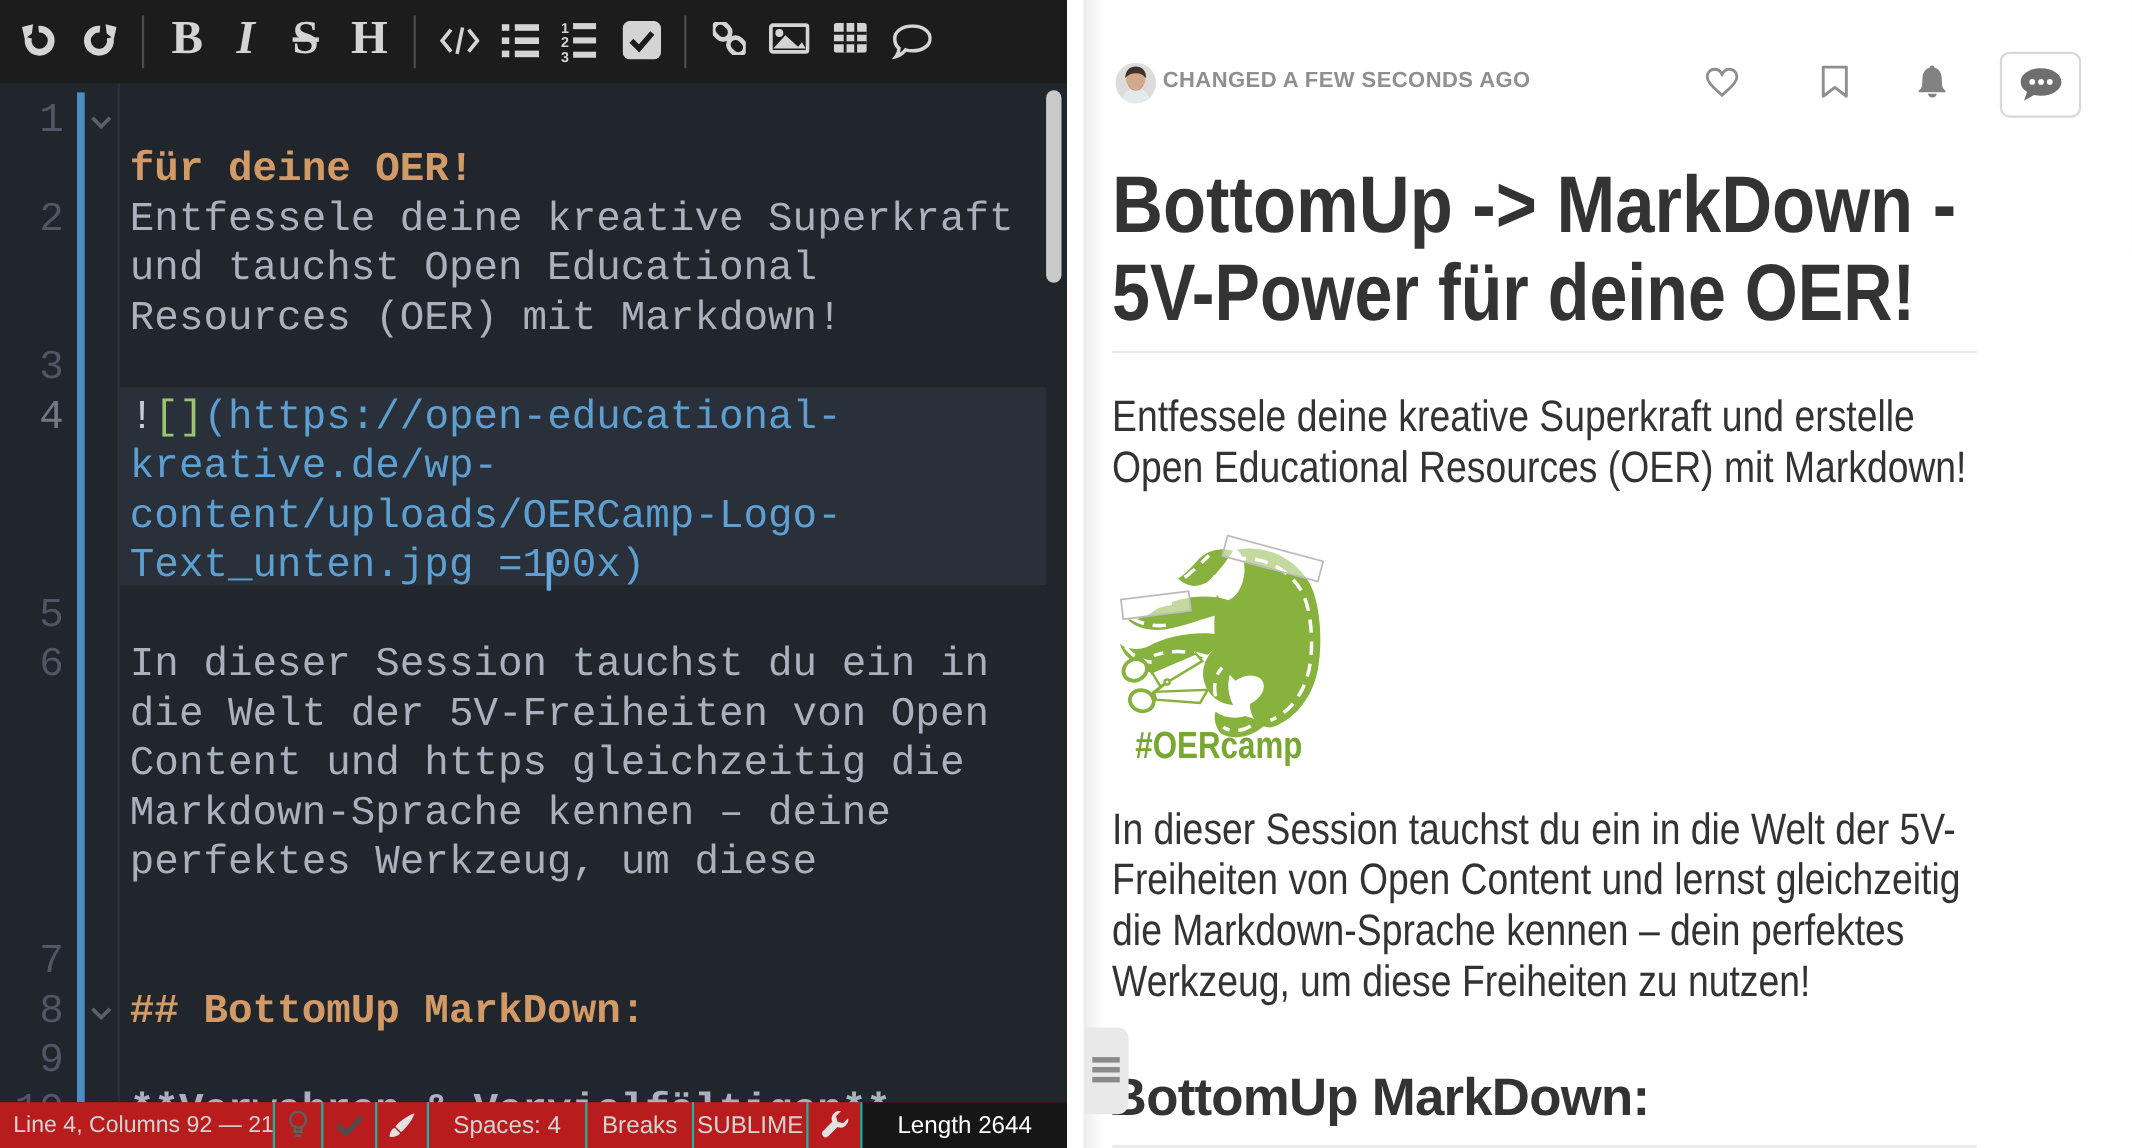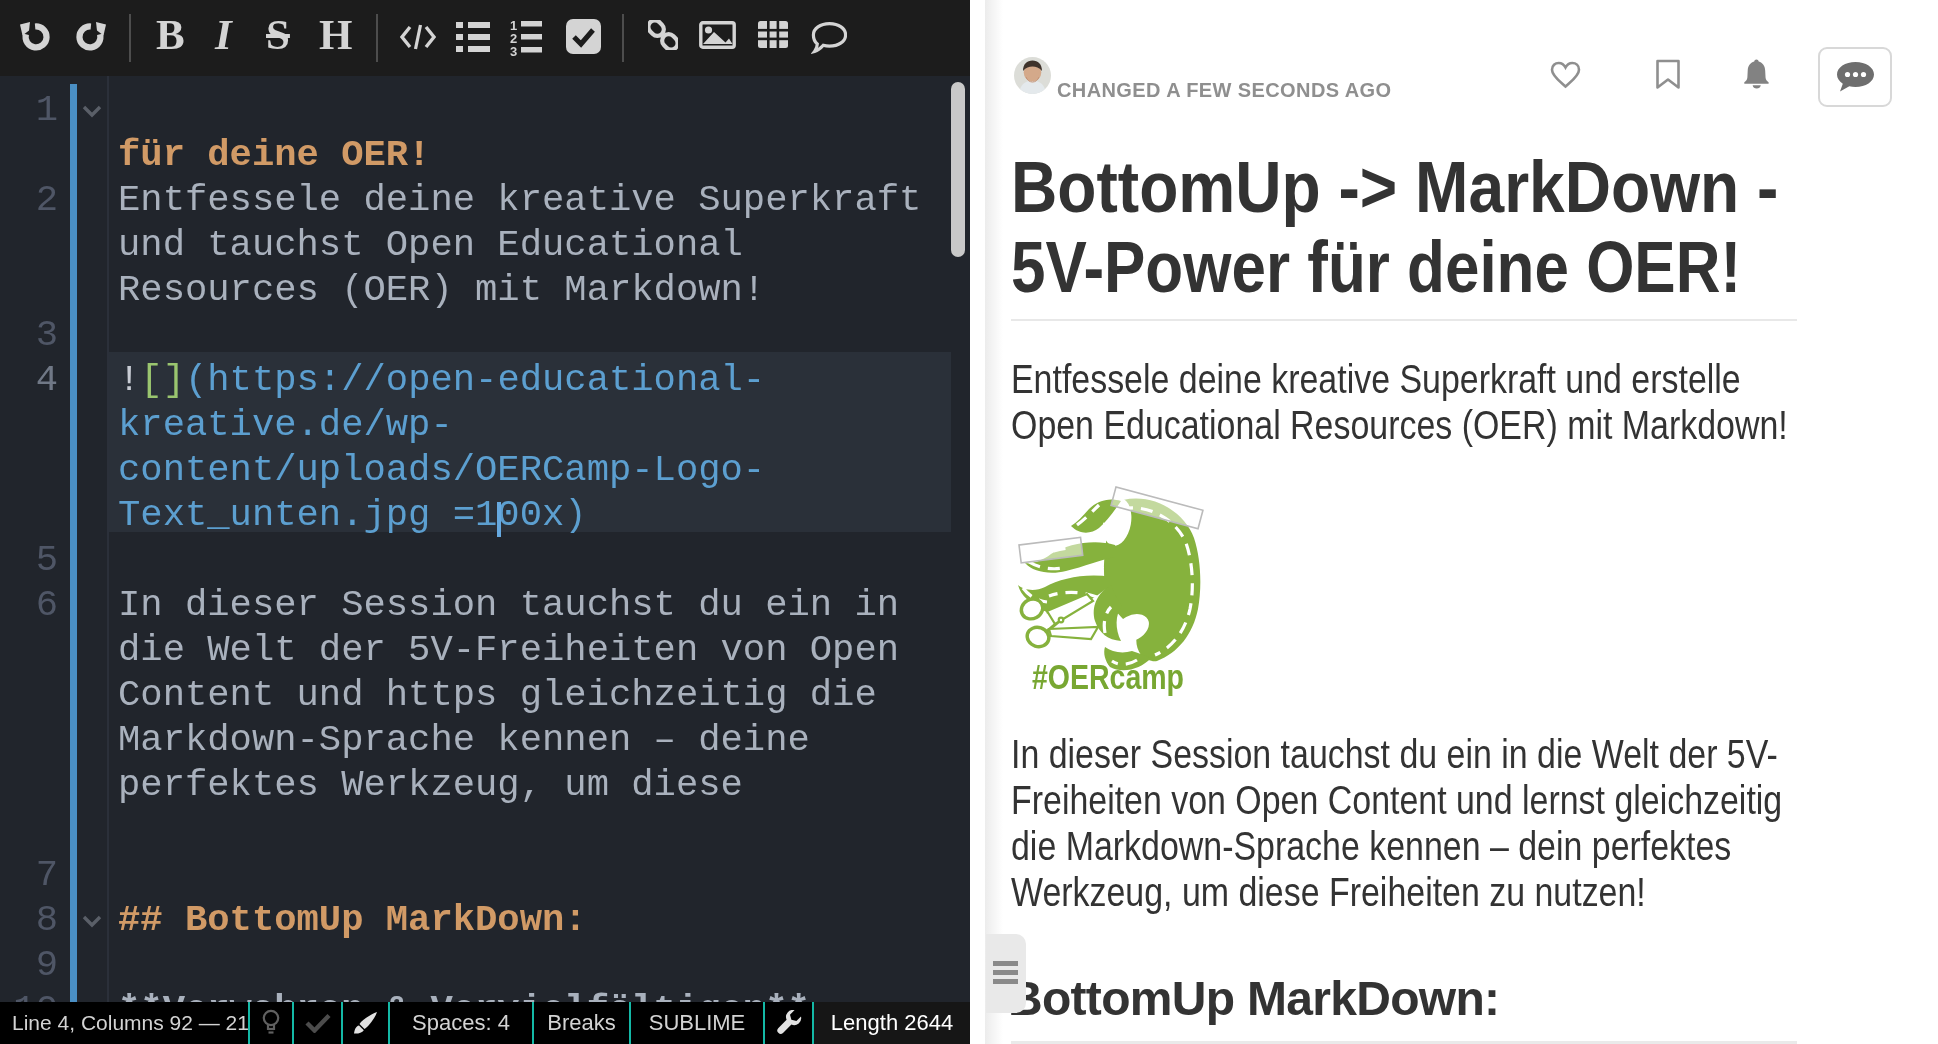--- a/index.html
+++ b/index.html
@@ -21,30 +21,30 @@
   .row { position:absolute; left:118px; white-space:pre; color:#a9b1bd; }
   .or { color:#d19a66; font-weight:bold; }
   .blu { color:#5c9fd0; }
   .grn { color:#9ac56f; }
   #activeline { position:absolute; left:109px; top:276px; width:842px; height:180px; background:#2a3039; }
   #cursor { position:absolute; left:497px; top:426px; width:4px; height:35px; background:#66a9e0; }
   .chev { position:absolute; width:20px; height:14px; }
 
   #vscroll { position:absolute; left:951px; top:82px; width:14px; height:175px; background:#c9c9c9; border-radius:7px; }
 
-  #statusbar { position:absolute; left:0; top:1002px; width:970px; height:42px; background:#000000;
+  #statusbar { position:absolute; left:0; top:1002px; width:970px; height:42px; background:#b91c1c;
                display:flex; color:#d3d3d3; font-size:22px; }
   .sbsec { height:42px; display:flex; align-items:center; justify-content:center; border-left:2px solid #14b8a6; white-space:nowrap; overflow:hidden; }
   .sbsec:first-child { border-left:none; justify-content:flex-start; padding-left:12px; }
 
   
   #preview { position:absolute; left:970px; top:0; width:968px; height:1044px; background:#fff; }
   #scrollshadow { position:absolute; left:15px; top:0; width:18px; height:1044px;
                   background:linear-gradient(to right,#ececec,#ffffff); }
-  #meta { position:absolute; left:87px; top:62px; font-size:20px; font-weight:bold; color:#8f8f8f; letter-spacing:0.4px;margin-top:17px; }
+  #meta { position:absolute; left:87px; top:62px; font-size:20px; font-weight:bold; color:#8f8f8f; letter-spacing:0.4px; }
   .h1l { position:absolute; left:41px; font-size:73px; line-height:80px; font-weight:bold; color:#333;
          white-space:pre; transform-origin:0 0; }
   #hr1 { position:absolute; left:41px; top:319px; width:786px; height:2px; background:#e8e8e8; }
   .para { position:absolute; left:41px; font-size:40px; line-height:46px; color:#333; white-space:pre;
           transform:scaleX(0.848); transform-origin:0 0; }
   #h2t { position:absolute; left:38px; top:969px; font-size:48px; line-height:60px; font-weight:bold; color:#333; letter-spacing:-0.7px; }
   #h2line { position:absolute; left:41px; top:1041px; width:786px; height:3px; background:#eaeaea; }
   #tochandle { position:absolute; left:16px; top:934px; width:40px; height:79px; background:#e9e9e9; border-radius:0 10px 10px 0; }
   .tbar { position:absolute; left:7px; width:25px; height:5px; background:#8a8a8a; }
   #commentbtn { position:absolute; left:848px; top:47px; width:74px; height:60px; border:2px solid #d8d8d8; border-radius:9px; background:#fff; }
@@ -190,21 +190,21 @@
         </svg>
     </div>
     <div class="sbsec" style="width:47px">
       <svg width="26" height="26" viewBox="0 0 26 26">
         <path d="M24 2 C18 4 9 10 6.5 14 L11.5 19 C16 16 22 8 24 2 Z" fill="#e2e2e2"></path>
         <path d="M6 15.5 C3 16 1.5 19.5 1 23.5 C4.5 24 9 23 10.8 20.2 Z" fill="#e2e2e2"></path>
       </svg>
     </div>
     <div class="sbsec" style="width:144px">Spaces: 4</div>
     <div class="sbsec" style="width:97px">Breaks</div>
-    <div class="sbsec" style="width:134px">SUBLIME</div>
+    <div class="sbsec" style="width:104px">SUBLIME</div>
     <div class="sbsec" style="width:49px">
       <svg width="26" height="26" viewBox="0 0 26 26">
         <path d="M25 6.5 a7 7 0 0 1 -9.6 8 L7 23 a3.4 3.4 0 0 1 -4.8 -4.8 L10.6 9.7 a7 7 0 0 1 8 -9.6 L14 4.7 l1.4 5 l5 1.4 Z" fill="#e2e2e2"></path>
       </svg>
     </div>
     <div class="sbsec" style="flex:1;background:#161616;color:#fff">Length 2644</div>
   </div>
 </div>
 
 <div id="preview">

